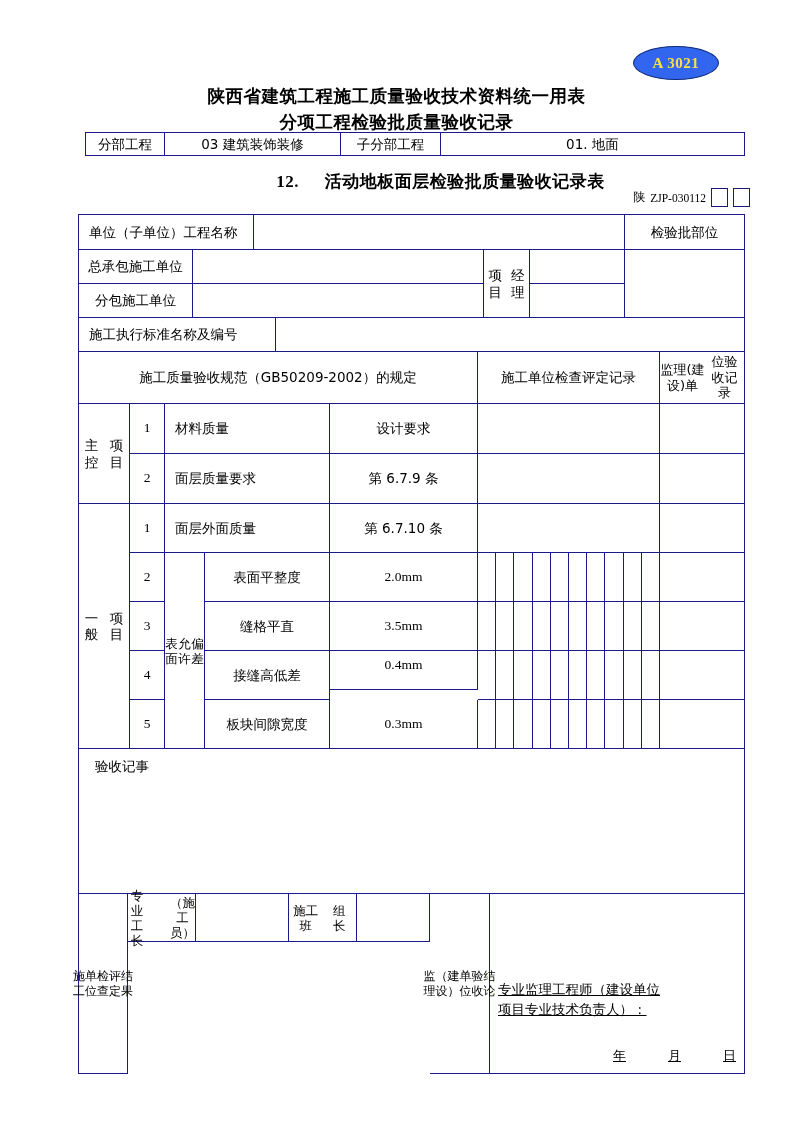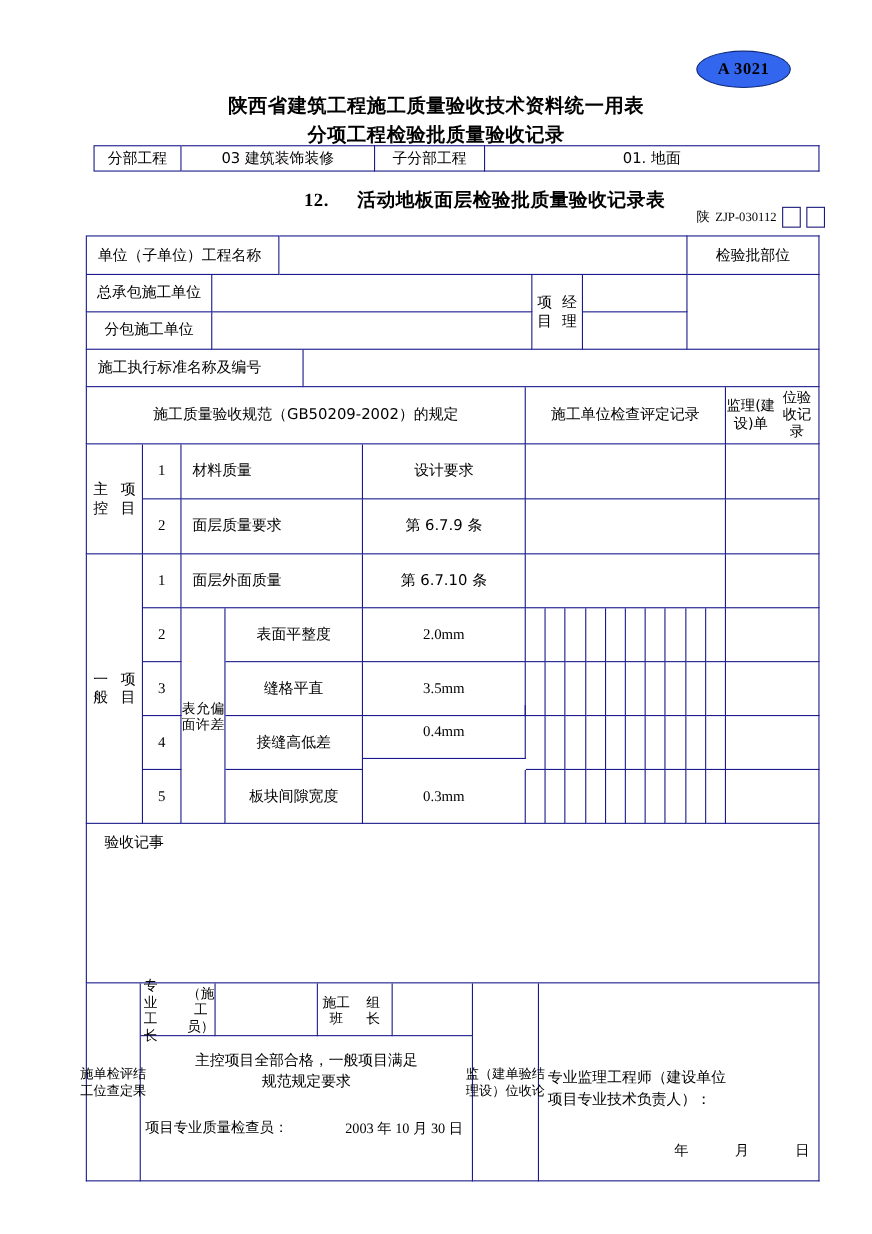--- a/index.html
+++ b/index.html
@@ -2,21 +2,21 @@
 <html><head>
 <meta charset="utf-8">
 <style>
   html,body{margin:0;padding:0;background:#fff;}
   body{width:793px;height:1122px;font-family:"DejaVu Sans","Liberation Sans",sans-serif;color:#000;}
   .page{position:relative;width:793px;height:1122px;}
 
   
   .badge{position:absolute;left:633px;top:46px;width:84px;height:32px;border-radius:50%;
          background:#3366ee;border:1px solid #102a7a;display:flex;align-items:center;justify-content:center;}
-  .badge span{color:#000000;font-family:"Liberation Serif","DejaVu Serif",serif;font-weight:bold;font-size:15px;letter-spacing:.5px;}
+  .badge span{color:#fde047;font-family:"Liberation Serif","DejaVu Serif",serif;font-weight:bold;font-size:15px;letter-spacing:.5px;}
 
   
   .t1,.t2{position:absolute;left:0;width:793px;text-align:center;font-weight:bold;
           font-family:"DejaVu Sans","Liberation Sans",sans-serif;}
   .t1{top:84px;font-size:17.5px;letter-spacing:.5px;}
   .t2{top:110px;font-size:17.5px;letter-spacing:.5px;}
 
   .maintitle{position:absolute;left:0;top:170px;width:793px;text-align:center;font-size:17px;font-weight:bold;letter-spacing:.5px;padding-left:44px;}
   .maintitle .num{font-family:"Liberation Serif","DejaVu Serif",serif;}
 
@@ -206,38 +206,30 @@
     <span>专业工长</span>
     <span>（施工员）</span>
   </div>
   <div class="cell top0 l0" style="left:196px;top:894px;width:93px;height:48px;"></div>
   <div class="cell top0 l0 vstack small" style="left:289px;top:894px;width:68px;height:48px;">
     <span>施工班</span>
     <span>组　长</span>
   </div>
   <div class="cell top0 l0" style="left:357px;top:894px;width:73px;height:48px;"></div>
 
-  <div class="cell top0 l0" style="left:128px;top:942px;width:302px;height:132px;flex-direction:column;justify-content:flex-start;padding-top:14px;">
-    <div>主控项目全部合格，一般项目满足</div>
-    <div style="margin-top:2px;">规范规定要求</div>
-    <div style="display:flex;width:100%;justify-content:space-between;padding:0 8px 0 4px;box-sizing:border-box;margin-top:26px;font-size:13px;">
-      <span>项目专业质量检查员：</span>
-      <span class="serif">2003 年 10 月  30 日</span>
-    </div>
-  </div>
 
   <div class="cell top0 l0 vstack xsmall" style="left:430px;top:894px;width:60px;height:180px;">
     <span>监理</span>
     <span>（建设）</span>
     <span>单位</span>
     <span>验收</span>
     <span>结论</span>
   </div>
 
-  <div class="cell top0 l0" style="left:490px;top:894px;width:255px;height:180px;flex-direction:column;justify-content:flex-start;align-items:flex-start;padding:78px 0 0 8px;text-align:left;">
+  <div class="cell top0 l0" style="left:490px;top:894px;width:255px;height:180px;flex-direction:column;justify-content:center;align-items:flex-start;padding:78px 0 0 8px;text-align:left;text-decoration:underline;">
     <div>专业监理工程师（建设单位</div>
     <div style="margin-top:3px;">项目专业技术负责人）：</div>
     <div style="display:flex;gap:42px;margin-top:30px;padding-left:115px;font-size:13px;">
       <span>年</span>
       <span>月</span>
       <span>日</span>
     </div>
   </div>
 
 </div>

